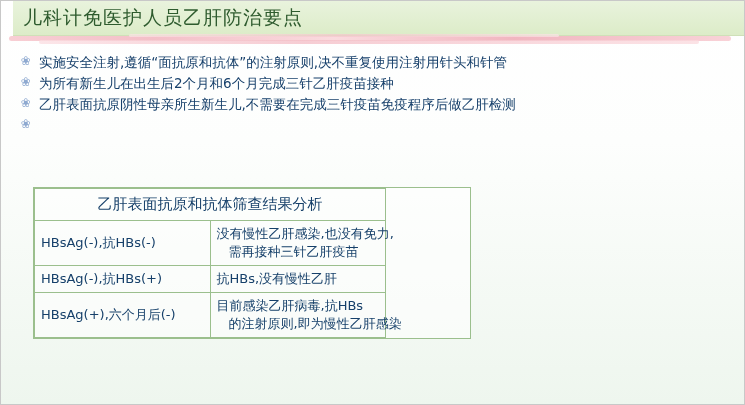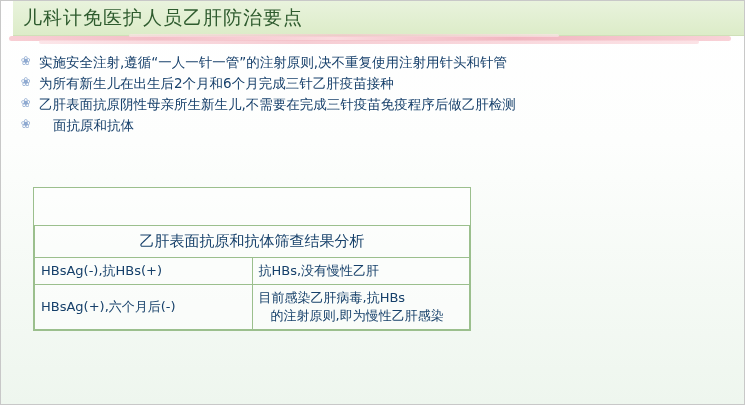--- a/index.html
+++ b/index.html
@@ -116,23 +116,22 @@
   .table-wrap {
     position: absolute;
     left: 32px;
     top: 186px;
     width: 436px;
     border: 1px solid #9bbf8d;
     background: rgba(255,255,255,0.55);
   }
   table.result {
     border-collapse: collapse;
-    width: 436px;
+    width: 352px;
     table-layout: fixed;
-    margin-top: 37px;
   }
   table.result td {
     border: 1px solid #9bbf8d;
     padding: 4px 6px;
     font-size: 13px;
     color: #16406a;
     vertical-align: middle;
     font-family: "DejaVu Sans", "Liberation Sans", sans-serif;
   }
   table.result td.hdr {
@@ -173,45 +172,51 @@
   <div class="brush">
     <div class="b1"></div>
     <div class="b2"></div>
     <div class="b3"></div>
   </div>
 
   <div class="bullets">
 
     <div class="bullet">
       <span class="marker">❀</span>
-      <span class="cont">实施安全注射,遵循“一人一针一管”的注射原则,决不重复使用注射用针头和针管</span>
+      <span class="cont">实施安全注射,遵循“面抗原和抗体”的注射原则,决不重复使用注射用针头和针管</span>
     </div>
 
     <div class="bullet">
       <span class="marker">❀</span>
       <span class="cont">为所有新生儿在出生后2个月和6个月完成三针乙肝疫苗接种</span>
     </div>
 
     <div class="bullet">
       <span class="marker">❀</span>
       <span class="cont">乙肝表面抗原阴性母亲所生新生儿,不需要在完成三针疫苗免疫程序后做乙肝检测</span>
     </div>
 
     <div class="bullet">
       <span class="marker">❀</span>
-      <span class="wrap2">面抗原和抗体</span>
     </div>
 
   </div>
 
   <div class="table-wrap">
     <table class="result">
       <tbody>
         <tr>
           <td class="hdr" colspan="2">乙肝表面抗原和抗体筛查结果分析</td>
+        </tr>
+        <tr>
+          <td class="col-a">HBsAg(-),抗HBs(-)</td>
+          <td class="col-b">
+            <span class="cell-line">没有慢性乙肝感染,也没有免力,</span>
+            <span class="cell-line indent">需再接种三针乙肝疫苗</span>
+          </td>
         </tr>
         <tr>
           <td class="col-a">HBsAg(-),抗HBs(+)</td>
           <td class="col-b">
             <span class="cell-line">抗HBs,没有慢性乙肝</span>
           </td>
         </tr>
         <tr>
           <td class="col-a">HBsAg(+),六个月后(-)</td>
           <td class="col-b">

